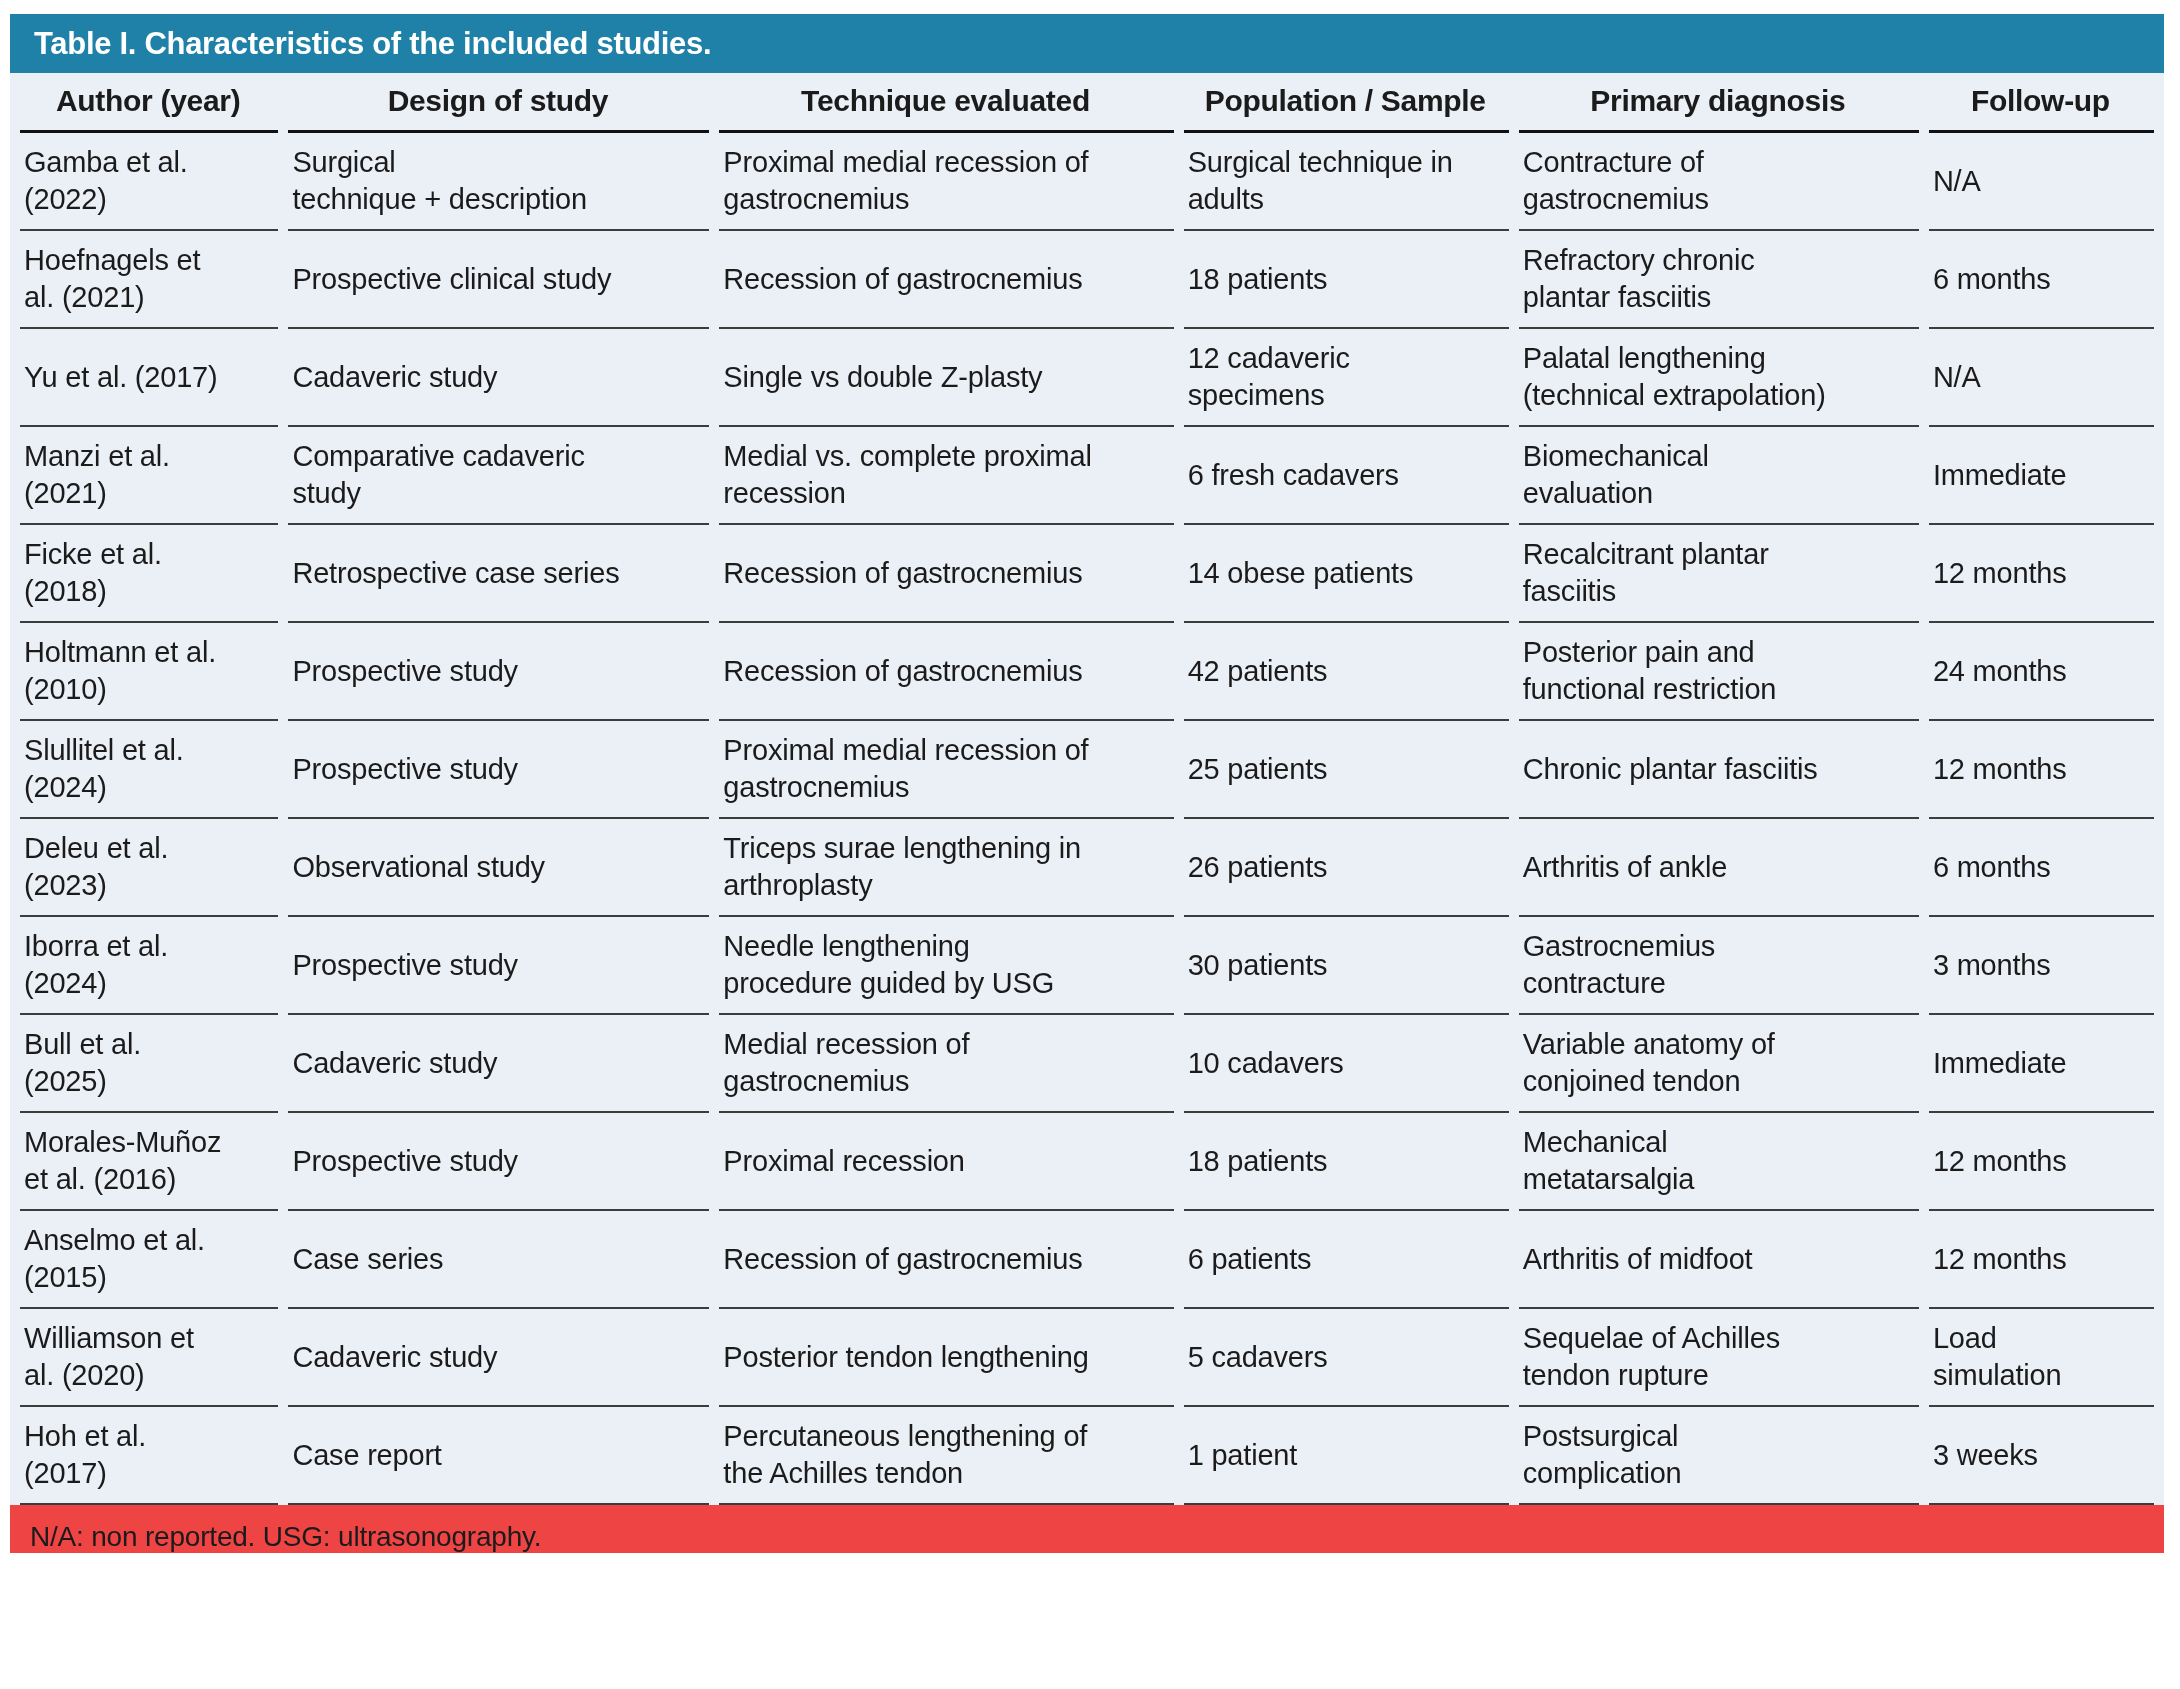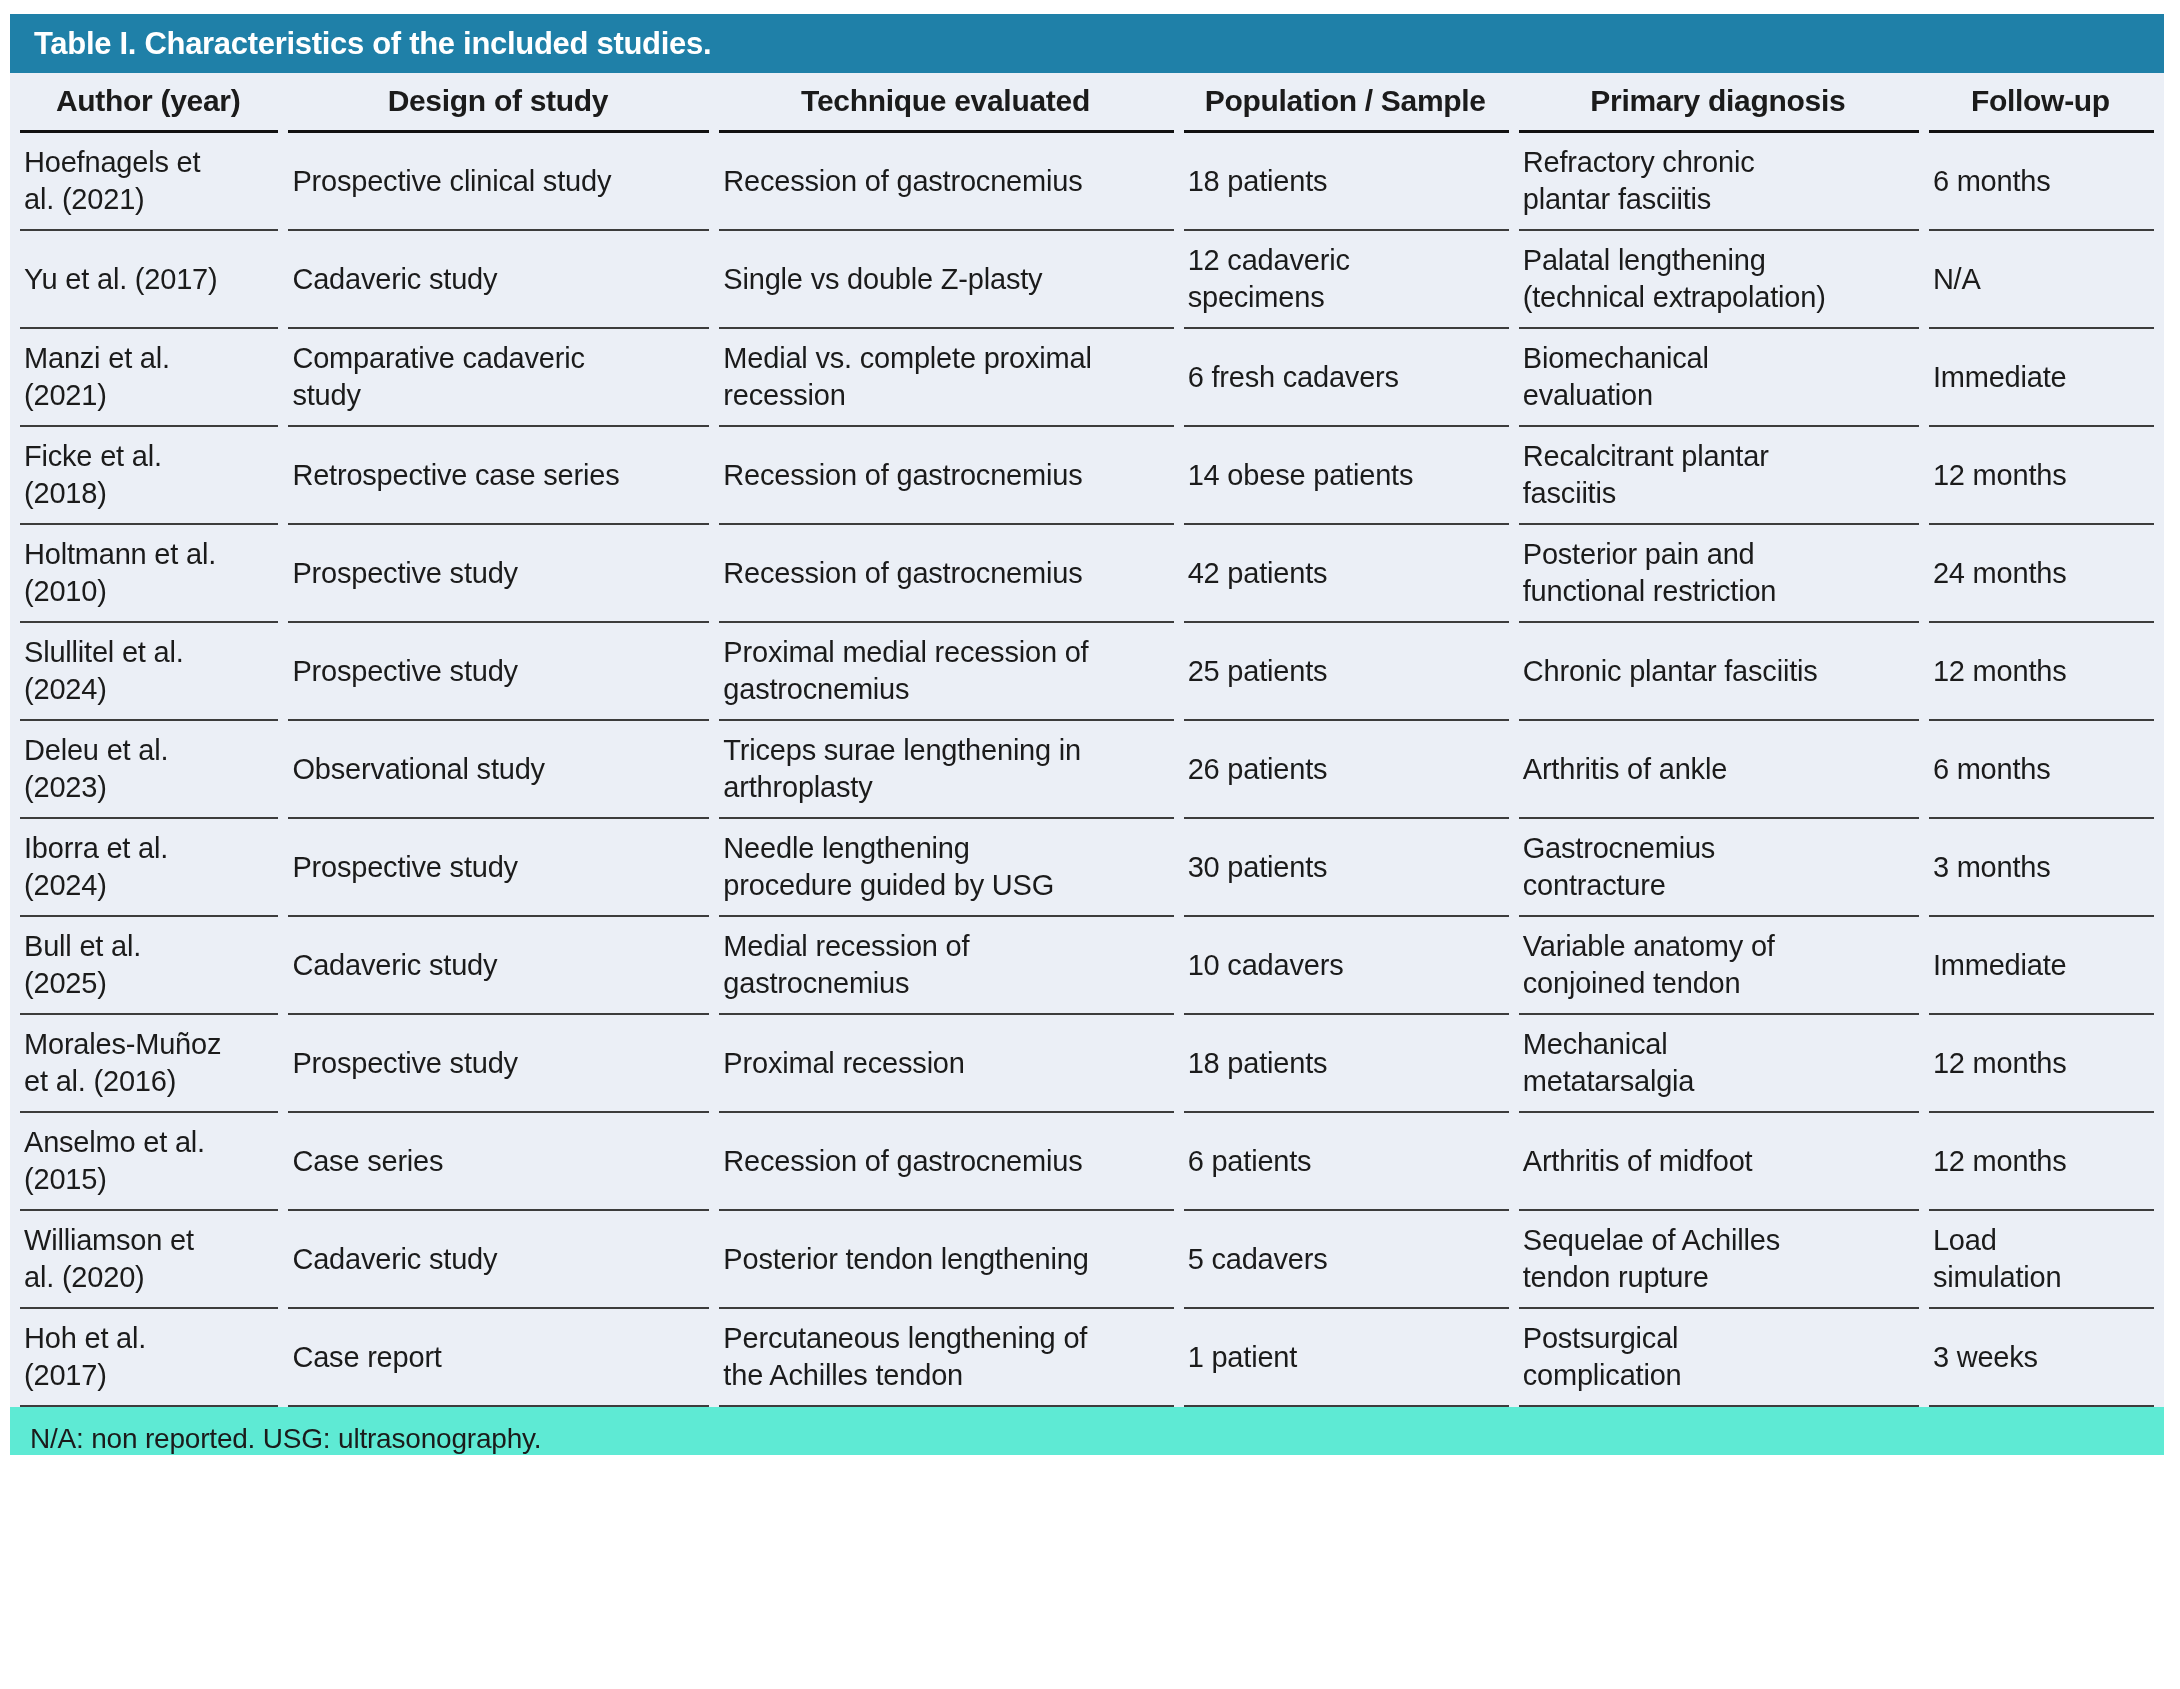--- a/index.html
+++ b/index.html
@@ -51,21 +51,21 @@
     line-height: 37px;
     padding: 11px 6px 11px 4px;
     border-bottom: 2px solid var(--sep, #3c3c3c);
     white-space: pre-line;
   }
   .footnote {
     font-size: 28px;
     letter-spacing: -0.2px;
     padding: 16px 0 0 20px;
     color: var(--text, #1b1b1b);
-    background: #5eead4;
+    background: #ef4444;
   }
   col.c-author    { width: 12.4%; }
   col.c-design    { width: 20.2%; }
   col.c-technique { width: 21.8%; }
   col.c-population{ width: 15.6%; }
   col.c-diagnosis { width: 19.2%; }
   col.c-followup  { width: 10.8%; }
 </style>
 </head>
 <body>
@@ -90,20 +90,33 @@
           <th>Author (year)</th>
           <th>Design of study</th>
           <th>Technique evaluated</th>
           <th>Population / Sample</th>
           <th>Primary diagnosis</th>
           <th>Follow-up</th>
         </tr>
     </thead>
     <tbody id="body-rows">
         <tr>
+          <td>Gamba et al.
+(2022)</td>
+          <td>Surgical
+technique + description</td>
+          <td>Proximal medial recession of
+gastrocnemius</td>
+          <td>Surgical technique in
+adults</td>
+          <td>Contracture of
+gastrocnemius</td>
+          <td>N/A</td>
+        </tr>
+        <tr>
           <td>Hoefnagels et
 al. (2021)</td>
           <td>Prospective clinical study</td>
           <td>Recession of gastrocnemius</td>
           <td>18 patients</td>
           <td>Refractory chronic
 plantar fasciitis</td>
           <td>6 months</td>
         </tr>
         <tr>

